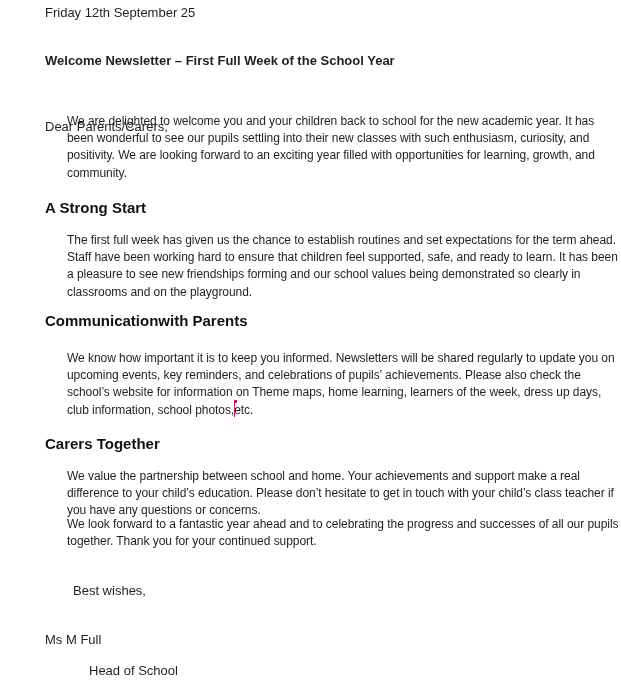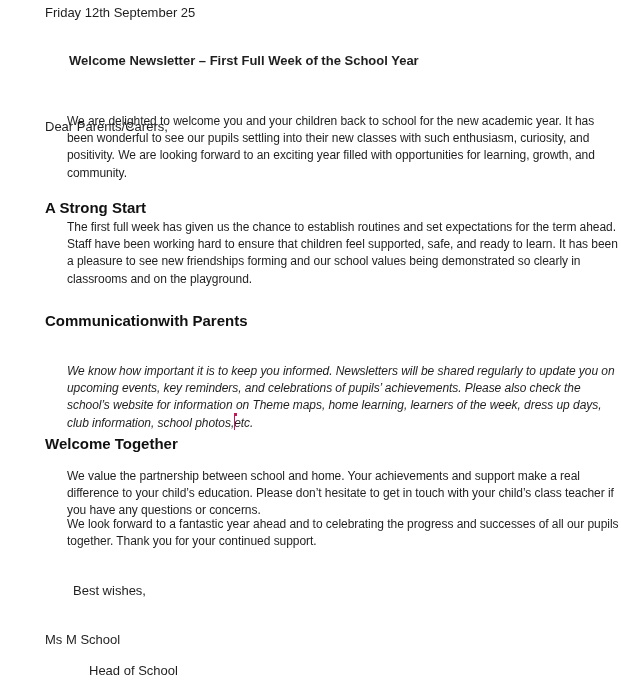--- a/index.html
+++ b/index.html
@@ -33,21 +33,20 @@
       left: 0;
       width: 552px;
       font-size: 12px;
       line-height: 17.2px;
       letter-spacing: -0.05px;
       margin-left: 22px;
     }
     .title {
       font-weight: bold;
       font-size: 13px;
-      margin-left: 24px;
     }
     .heading {
       position: absolute;
       left: 0;
       font-weight: bold;
       font-size: 15px;
       line-height: 18px;
       white-space: nowrap;
       color: #111;
       text-align: right;
@@ -83,33 +82,33 @@
   <div class="line" style="top:4px;">Friday 12th September 25</div>
 
   <div class="line title" style="top:52px;">Welcome Newsletter – First Full Week of the School Year</div>
 
   <div class="line" style="top:83px;margin-top:35px;">Dear Parents/Carers,</div>
 
   <div class="para" style="top:113px;">We are delighted to welcome you and your children back to school for the new academic year. It has been wonderful to see our pupils settling into their new classes with such enthusiasm, curiosity, and positivity. We are looking forward to an exciting year filled with opportunities for learning, growth, and community.</div>
 
   <div class="heading" style="top:199px;">A Strong Start</div>
 
-  <div class="para" style="top:219px;">The first full week has given us the chance to establish routines and set expectations for the term ahead. Staff have been working hard to ensure that children feel supported, safe, and ready to learn. It has been a pleasure to see new friendships forming and our school values being demonstrated so clearly in classrooms and on the playground.</div>
+  <div class="para" style="top:232px;">The first full week has given us the chance to establish routines and set expectations for the term ahead. Staff have been working hard to ensure that children feel supported, safe, and ready to learn. It has been a pleasure to see new friendships forming and our school values being demonstrated so clearly in classrooms and on the playground.</div>
 
   <div class="heading" style="top:312px;">Communicationwith Parents</div>
 
-  <div class="para" style="top:363px;font-style:italic;">
+  <div class="para" style="top:350px;">
     <span>We know how important it is to keep you informed. Newsletters will be shared regularly to update you on upcoming events, key reminders, and celebrations of pupils’ achievements. Please also check the school’s website for information on Theme maps, home learning, learners of the week, dress up days, club information, school photos,</span><span class="caret-wrap"><span class="caret-flag"></span><span class="caret"></span></span><span>etc.</span>
   </div>
 
-  <div class="heading" style="top:435px;">Welcome Together</div>
+  <div class="heading" style="top:435px;">Carers Together</div>
 
   <div class="para" style="top:468px;">We value the partnership between school and home. Your achievements and support make a real difference to your child’s education. Please don’t hesitate to get in touch with your child’s class teacher if you have any questions or concerns.</div>
 
   <div class="para" style="top:516px;">We look forward to a fantastic year ahead and to celebrating the progress and successes of all our pupils together. Thank you for your continued support.</div>
 
   <div class="line" style="top:582px;margin-left:28px;">Best wishes,</div>
 
-  <div class="line" style="top:631px;">Ms M School</div>
+  <div class="line" style="top:631px;">Ms M Full</div>
 
   <div class="line" style="top:662px;margin-left:44px;">Head of School</div>
 
 </div>
 
 </body></html>

